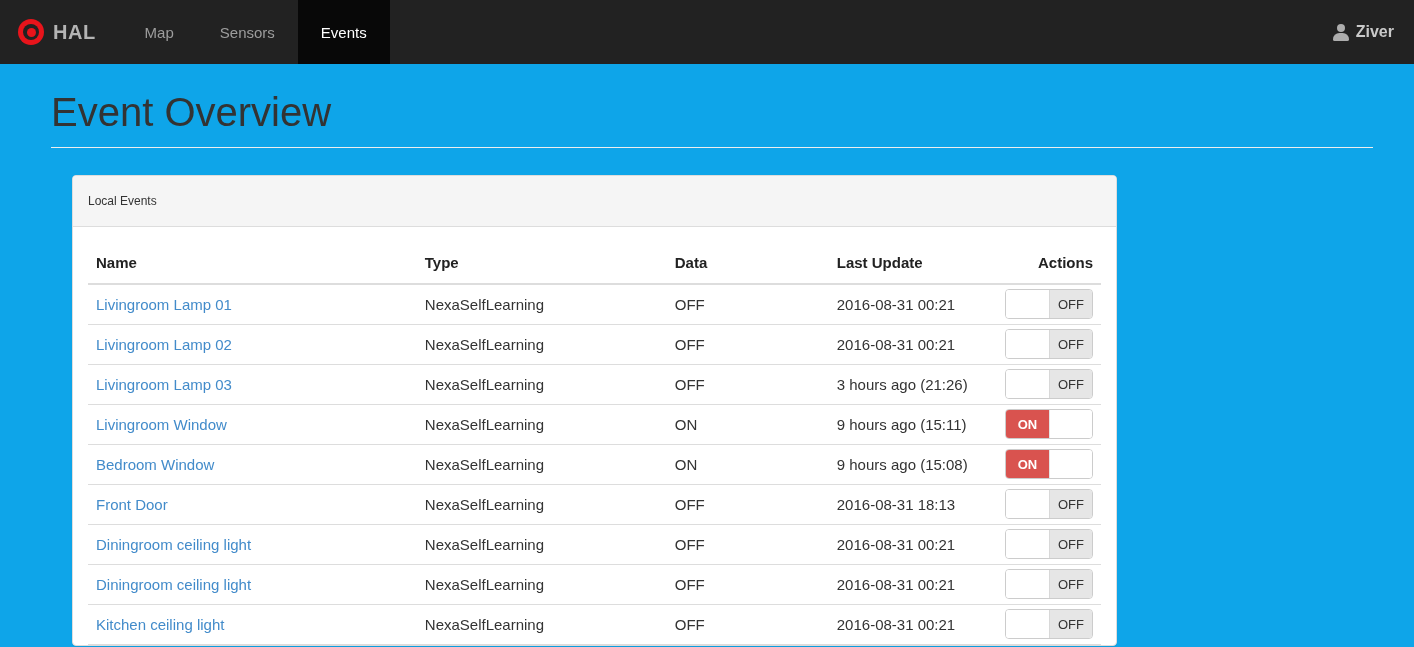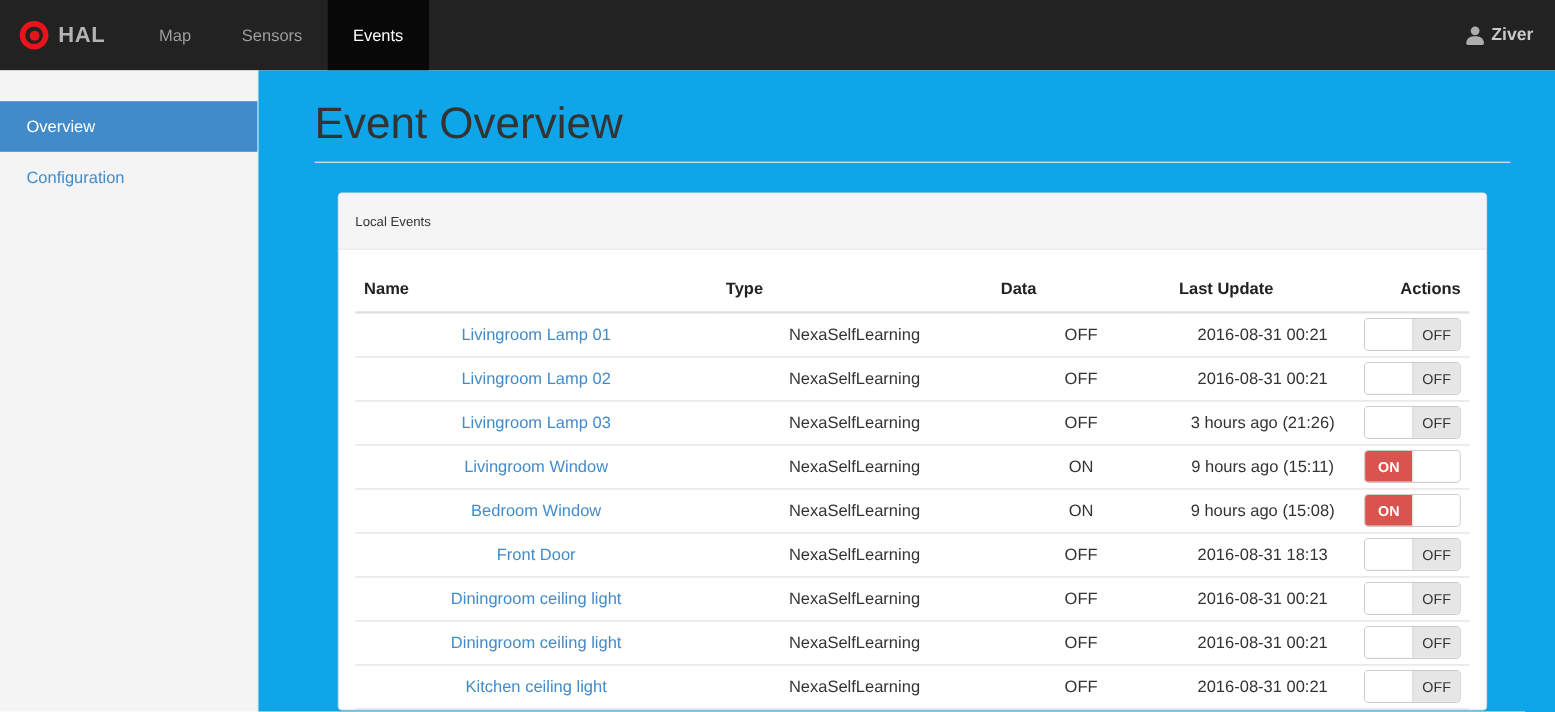--- a/index.html
+++ b/index.html
@@ -47,21 +47,21 @@
     background: #fff; box-shadow: 0 1px 1px rgba(0,0,0,0.05); }
   .panel-heading { background: #f5f5f5; border-bottom: 1px solid #ddd; padding: 15px;
     font-size: 12px; color: #333; border-radius: 3px 3px 0 0; line-height: 20px; }
   .panel-body { padding: 0 15px; }
 
   table.events { width: 100%; border-collapse: collapse; margin-top: 15px; }
   table.events th { text-align: left; font-size: 15px; font-weight: bold; color: #222;
     padding: 12px 8px; border-bottom: 2px solid #ddd; }
   table.events th.col-actions { text-align: right; }
   table.events td { font-size: 15px; color: #333; padding: 0 8px; height: 40px;
-    border-bottom: 1px solid #ddd; vertical-align: middle; text-align: center; }
+    border-bottom: 1px solid #ddd; vertical-align: middle; }
   .col-name { width: 333px; }
   .col-type { width: 252px; }
   .col-data { width: 164px; }
   .col-update { width: 170px; }
   .col-actions { width: 96px; }
   td.cell-actions { text-align: right; }
   a.ev-link { color: #428bca; text-decoration: none; cursor: pointer; }
 
   
   .switch { display: inline-flex; width: 88px; height: 30px; border: 1px solid #ccc;
@@ -95,24 +95,20 @@
     <span class="user-icon">
       <span class="head"></span>
         <span class="body"></span>
     </span>
     <span>Ziver</span>
   </div>
 </div>
 
 <div class="page">
 
-  <div class="sidebar">
-    <div class="side-item active">Overview</div>
-    <div class="side-item">Configuration</div>
-  </div>
 
   <div class="main">
     <div class="page-header">
       <h1>Event Overview</h1>
     </div>
 
     <div class="panel">
       <div class="panel-heading">Local Events</div>
       <div class="panel-body">
         <table class="events">

